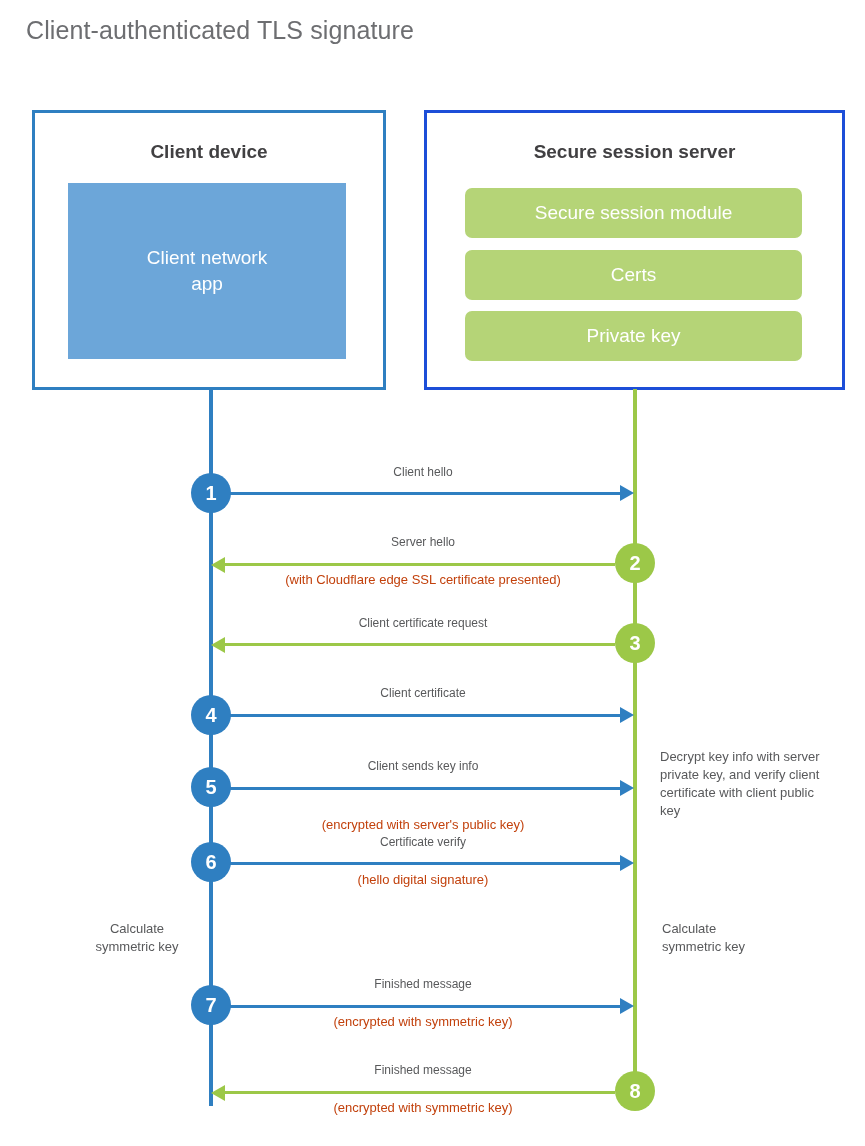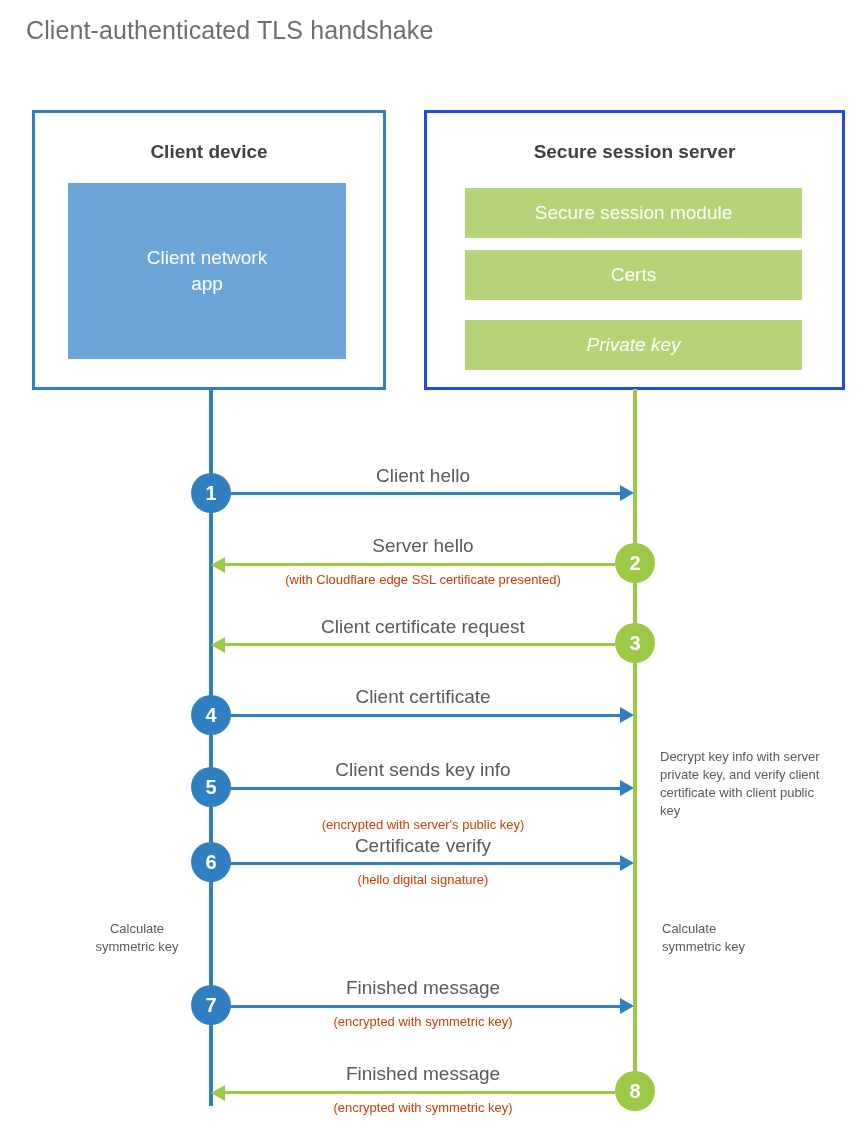--- a/index.html
+++ b/index.html
@@ -81,24 +81,25 @@
     left: 38px;
     width: 337px;
     height: 50px;
     background: #B5D477;
     color: #ffffff;
     font-size: 19px;
     display: flex;
     align-items: center;
     justify-content: center;
     text-align: center;
+    border-radius: 7px;
   }
   .server-bar.b0 { top: 75px; }
   .server-bar.b1 { top: 137px; }
-  .server-bar.b2 { top: 207px; font-style: italic; }
+  .server-bar.b2 { top: 198px; }
 
   
   .lifeline {
     position: absolute;
     width: 4px;
     top: 389px;
     height: 717px;
   }
   .lifeline.client { left: 209px; background: #2F7FC1; }
   .lifeline.server { left: 633px; background: #9CC848; }
@@ -136,21 +137,21 @@
     align-items: center;
     justify-content: center;
   }
   .step-circle.blue  { background: #2F7FC1; }
   .step-circle.green { background: #9CC848; }
 
   
   .msg-label {
     position: absolute;
     text-align: center;
-    font-size: 19px;
+    font-size: 12px;
     color: #58595b;
     white-space: nowrap;
   }
   .msg-sub {
     position: absolute;
     text-align: center;
     font-size: 13px;
     color: #c2410c;
     white-space: nowrap;
   }
@@ -178,21 +179,21 @@
   .side-note.right-note-decrypt {
     left: 660px;
     top: 748px;
     width: 175px;
     text-align: left;
   }
 </style>
 </head>
 <body>
 
-<div class="page-title">Client-authenticated TLS handshake</div>
+<div class="page-title">Client-authenticated TLS signature</div>
 
 <div class="party-box client">
   <div class="party-title">Client device</div>
   <div class="client-app-block">Client network
 app</div>
 </div>
 
 <div class="party-box server">
   <div class="party-title">Secure session server</div>
   <div class="server-bar b0">Secure session module</div>

